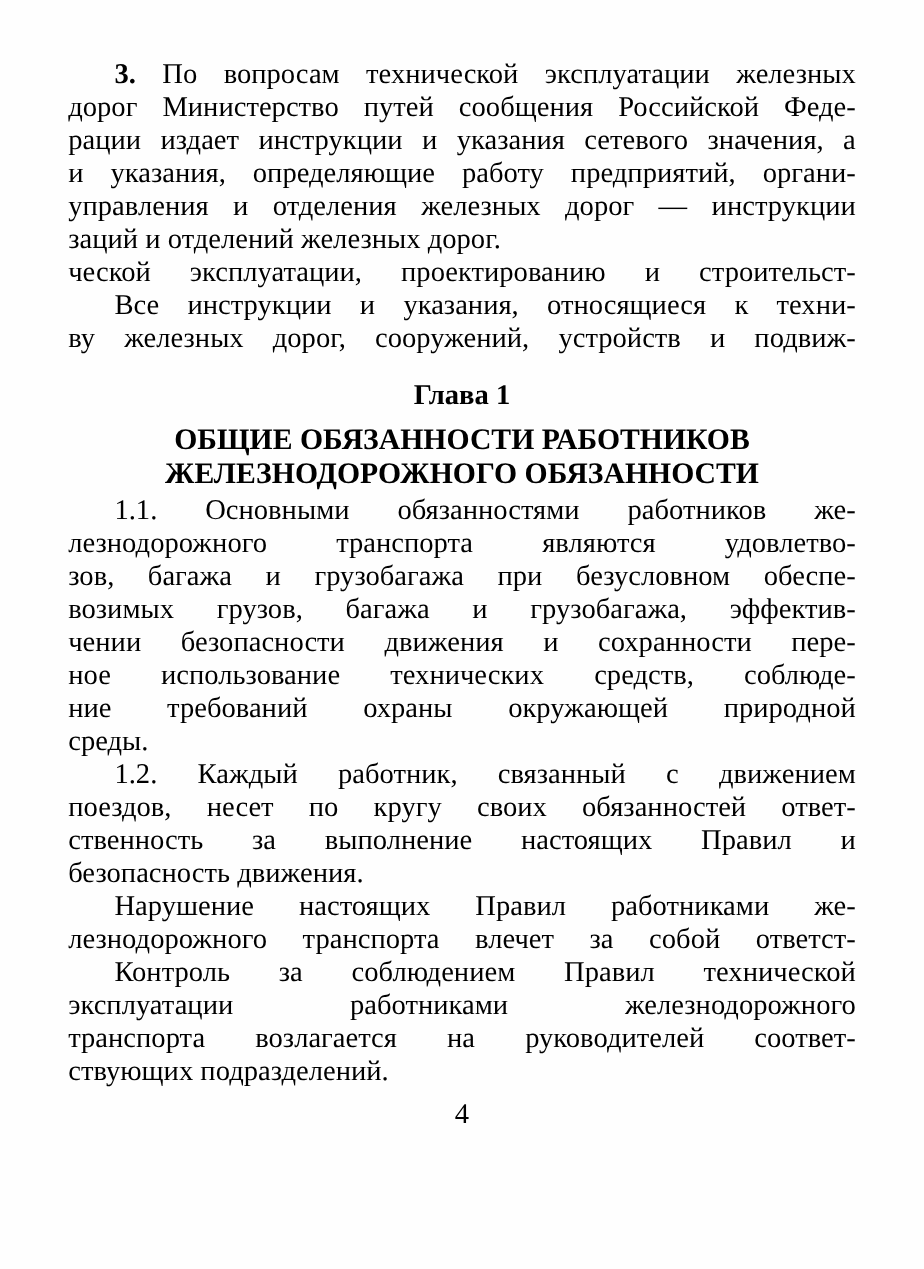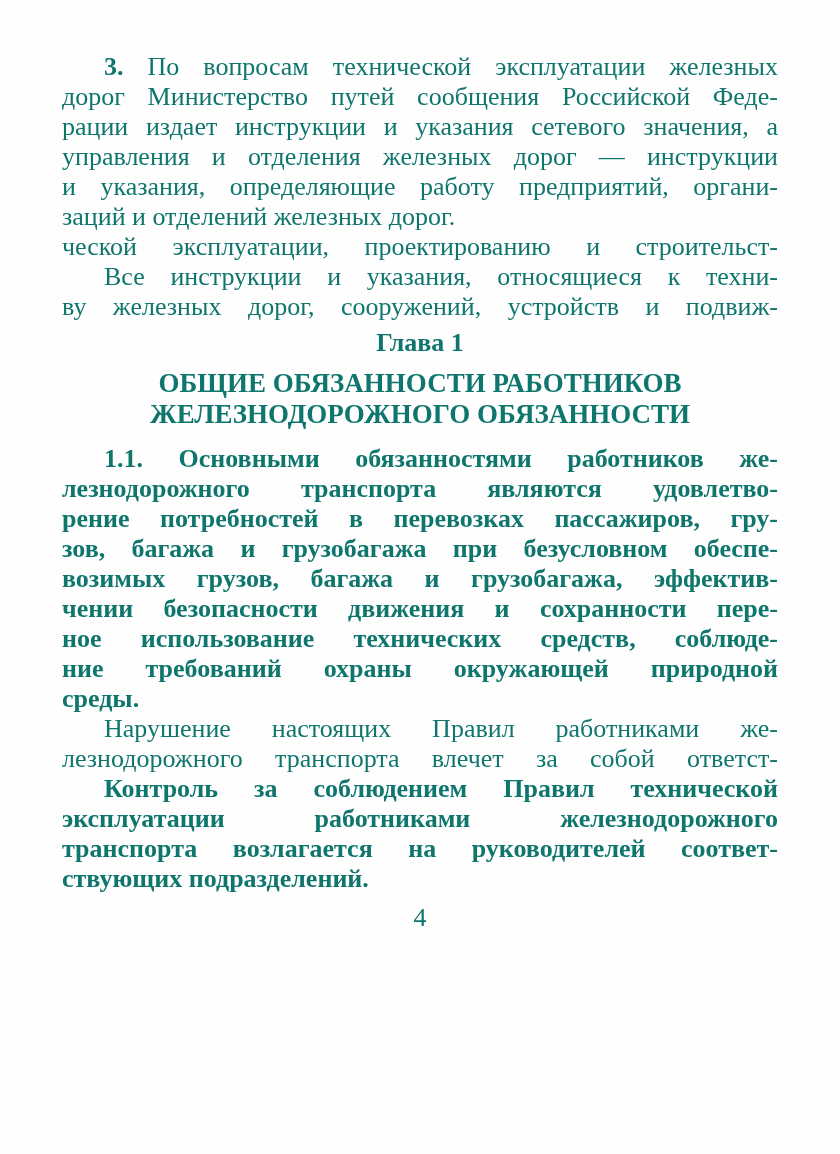--- a/index.html
+++ b/index.html
@@ -6,95 +6,100 @@
     margin: 0;
     padding: 0;
     background: #ffffff;
   }
   .page {
     position: relative;
     width: 840px;
     height: 1154px;
     box-sizing: border-box;
     background: #fefefe;
-    color: #0f766e;
+    color: #000000;
     font-family: "Liberation Serif", "DejaVu Serif", serif;
     font-size: 26px;
     padding: 52px 62px 0 62px;
     overflow: hidden;
   }
   .para { margin: 0; }
-  .para.bold { font-weight: 700; }
+  .para.bold { font-weight: 400; }
   .ln {
     line-height: 30px;
     text-align: justify;
     text-align-last: justify;
   }
   .ln.first { padding-left: 42px; }
   .ln.last { text-align-last: auto; }
   .b { font-weight: 700; }
   .kicker {
-    margin-top: 6px;
+    margin-top: 22px;
     line-height: 30px;
     text-align: center;
     font-weight: 700;
   }
   .chapter-title {
     margin-top: 10px;
-    margin-bottom: 14px;
+    margin-bottom: 3px;
     text-align: center;
     font-weight: 700;
     font-size: 27px;
     line-height: 31px;
   }
   .page-num {
     margin-top: 9px;
     line-height: 30px;
     text-align: center;
   }
 </style>
 </head>
 <body>
 
 <div class="page">
 
   <div class="para normal">
     <div class="ln first"><span class="b">3.</span><span> По вопросам технической эксплуатации железных</span></div>
     <div class="ln">дорог Министерство путей сообщения Российской Феде-</div>
     <div class="ln">рации издает инструкции и указания сетевого значения, а</div>
+    <div class="ln">и указания, определяющие работу предприятий, органи-</div>
     <div class="ln">управления и отделения железных дорог — инструкции</div>
-    <div class="ln">и указания, определяющие работу предприятий, органи-</div>
     <div class="ln last">заций и отделений железных дорог.</div>
   </div>
 
   <div class="para normal">
     <div class="ln">ческой эксплуатации, проектированию и строительст-</div>
     <div class="ln first">Все инструкции и указания, относящиеся к техни-</div>
     <div class="ln">ву железных дорог, сооружений, устройств и подвиж-</div>
   </div>
 
   <div class="kicker">Глава 1</div>
 
   <div class="chapter-title">
     <div>ОБЩИЕ ОБЯЗАННОСТИ РАБОТНИКОВ</div>
     <div>ЖЕЛЕЗНОДОРОЖНОГО ОБЯЗАННОСТИ</div>
   </div>
 
   <div class="para bold">
     <div class="ln first">1.1. Основными обязанностями работников же-</div>
     <div class="ln">лезнодорожного транспорта являются удовлетво-</div>
-    <div class="ln">рение потребностей в перевозках пассажиров, гру-</div>
     <div class="ln">зов, багажа и грузобагажа при безусловном обеспе-</div>
     <div class="ln">возимых грузов, багажа и грузобагажа, эффектив-</div>
     <div class="ln">чении безопасности движения и сохранности пере-</div>
     <div class="ln">ное использование технических средств, соблюде-</div>
     <div class="ln">ние требований охраны окружающей природной</div>
     <div class="ln last">среды.</div>
   </div>
 
+  <div class="para bold">
+    <div class="ln first">1.2. Каждый работник, связанный с движением</div>
+    <div class="ln">поездов, несет по кругу своих обязанностей ответ-</div>
+    <div class="ln">ственность за выполнение настоящих Правил и</div>
+    <div class="ln last">безопасность движения.</div>
+  </div>
 
   <div class="para normal">
     <div class="ln first">Нарушение настоящих Правил работниками же-</div>
     <div class="ln">лезнодорожного транспорта влечет за собой ответст-</div>
   </div>
 
   <div class="para bold">
     <div class="ln first">Контроль за соблюдением Правил технической</div>
     <div class="ln">эксплуатации работниками железнодорожного</div>
     <div class="ln">транспорта возлагается на руководителей соответ-</div>

